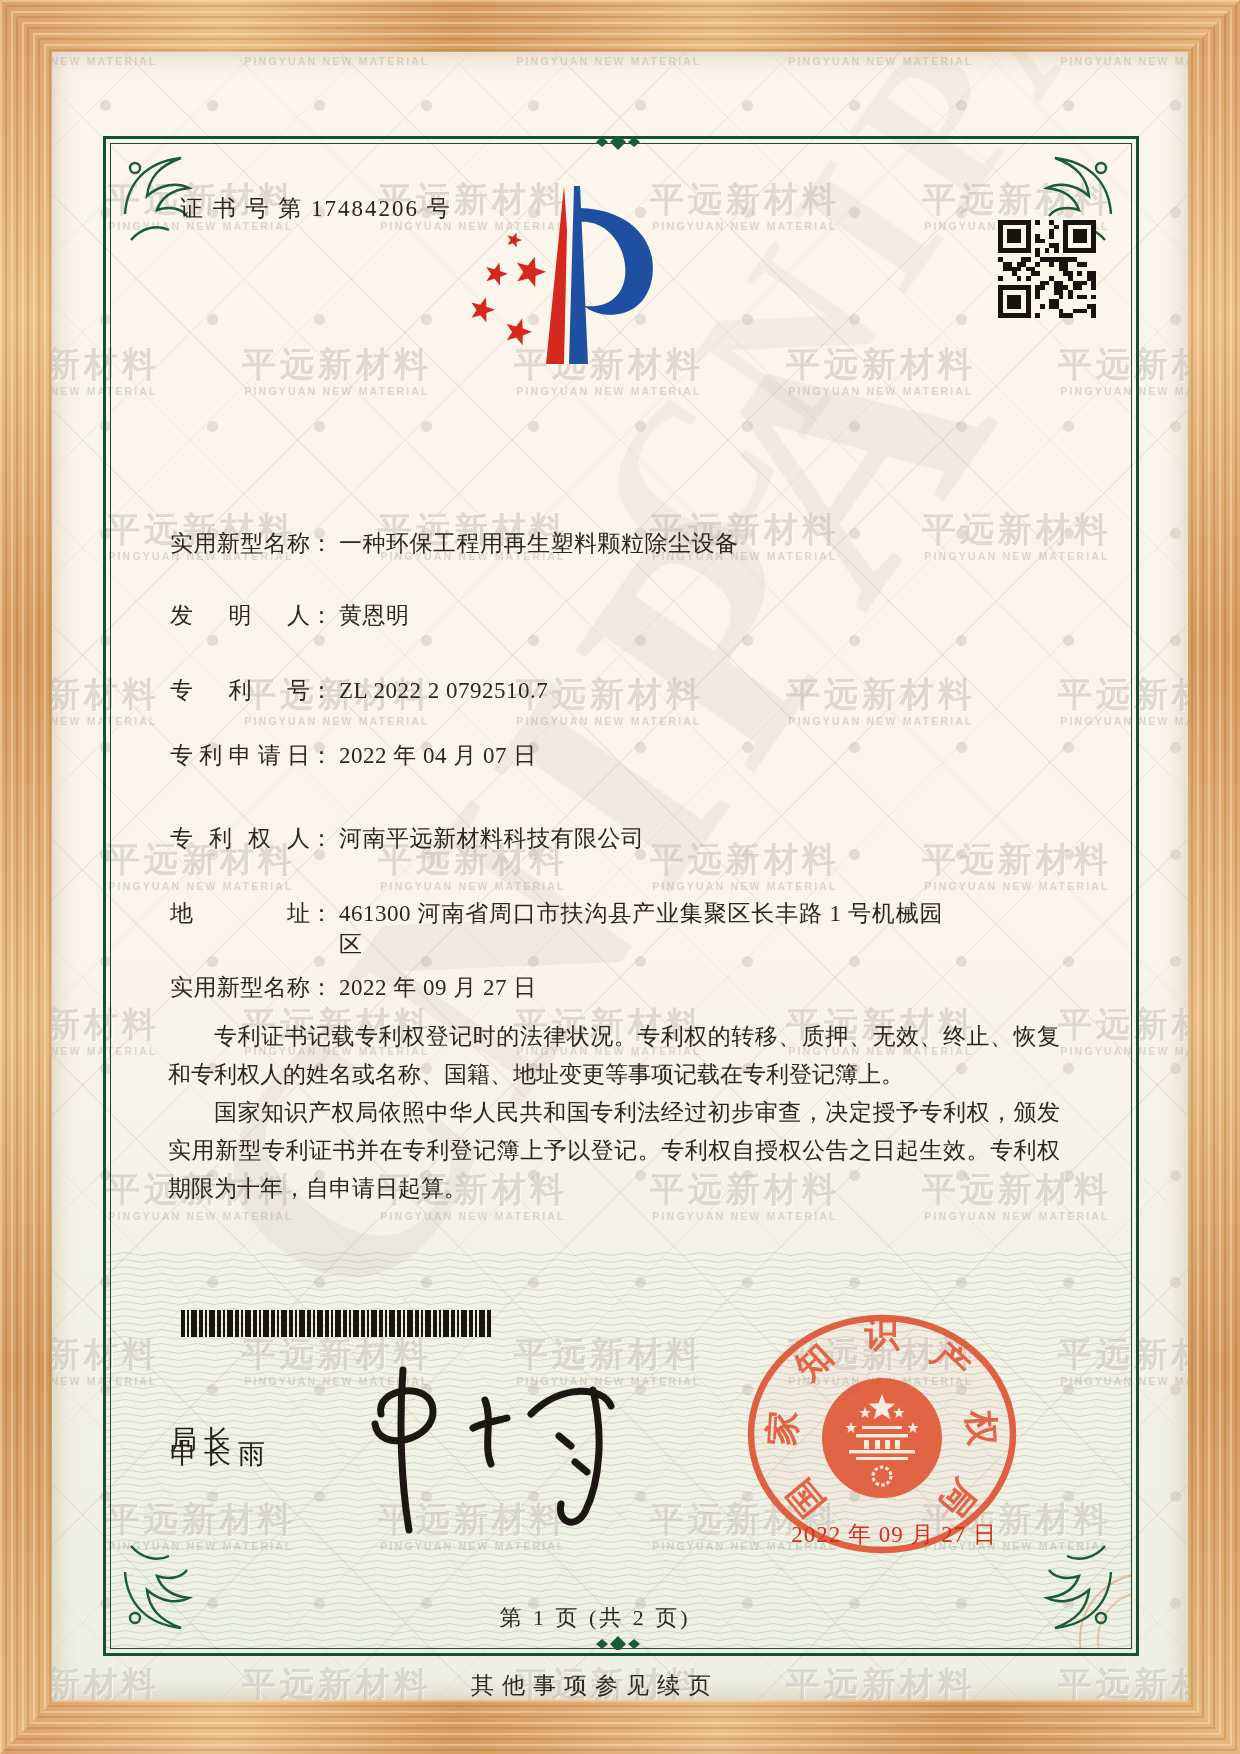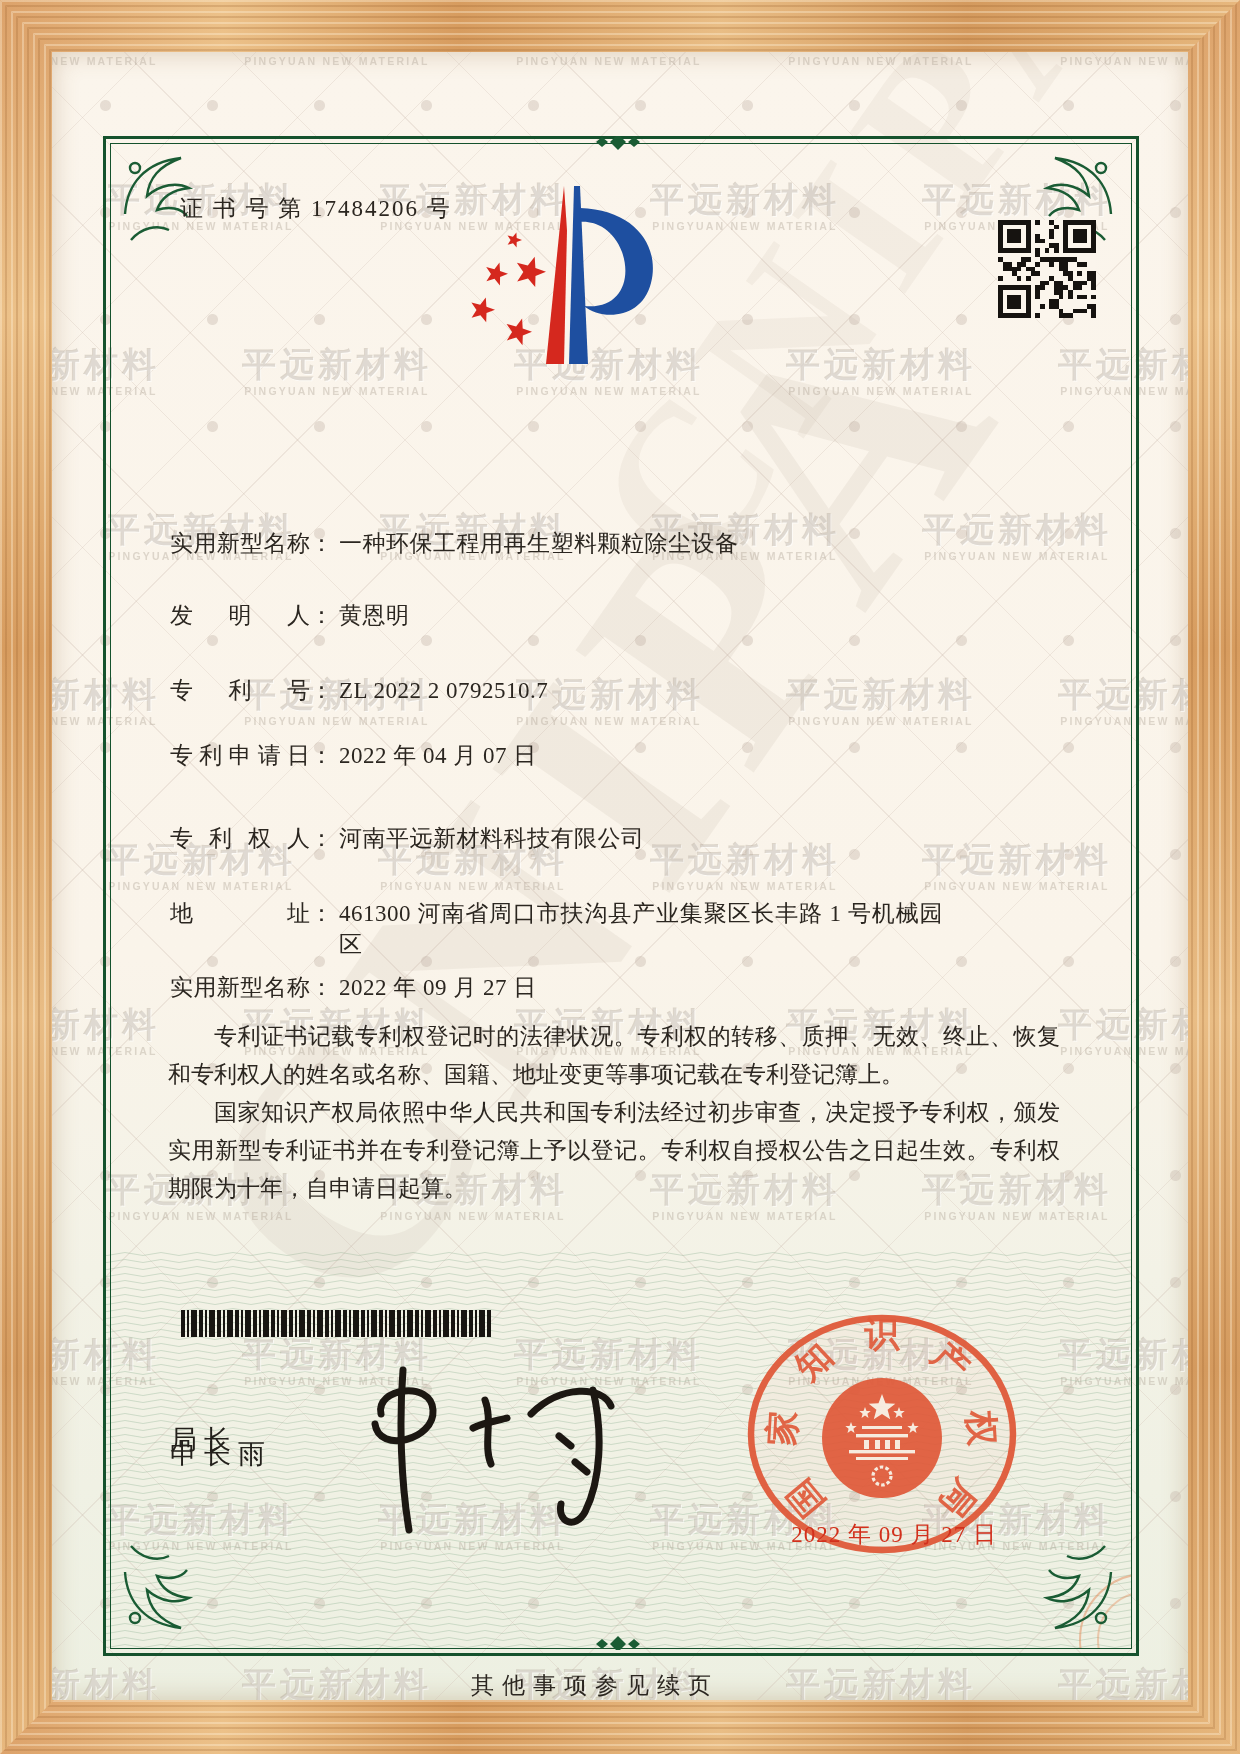--- a/index.html
+++ b/index.html
@@ -728,16 +728,17 @@
     <rect x="3" y="2" width="5" height="9"></rect>
               <rect x="13" y="2" width="5" height="9"></rect>
     <rect x="-33" y="12" width="66" height="3.4"></rect>
               <rect x="-26" y="19" width="52" height="3"></rect>
     </g>
     <circle cy="38" r="9" fill="none" stroke="#f8ecdf" stroke-width="3.2" stroke-dasharray="3.5 2.2"></circle>
           </g>
         </svg>
       <div class="abs sealdate">2022 年 09 月 27 日</div>
 
+      <div class="abs pagefoot">第 1 页 (共 2 页)</div>
       <div class="abs contnote">其他事项参见续页</div>
     </div>
   </div>
 </div>
 
 </body></html>

